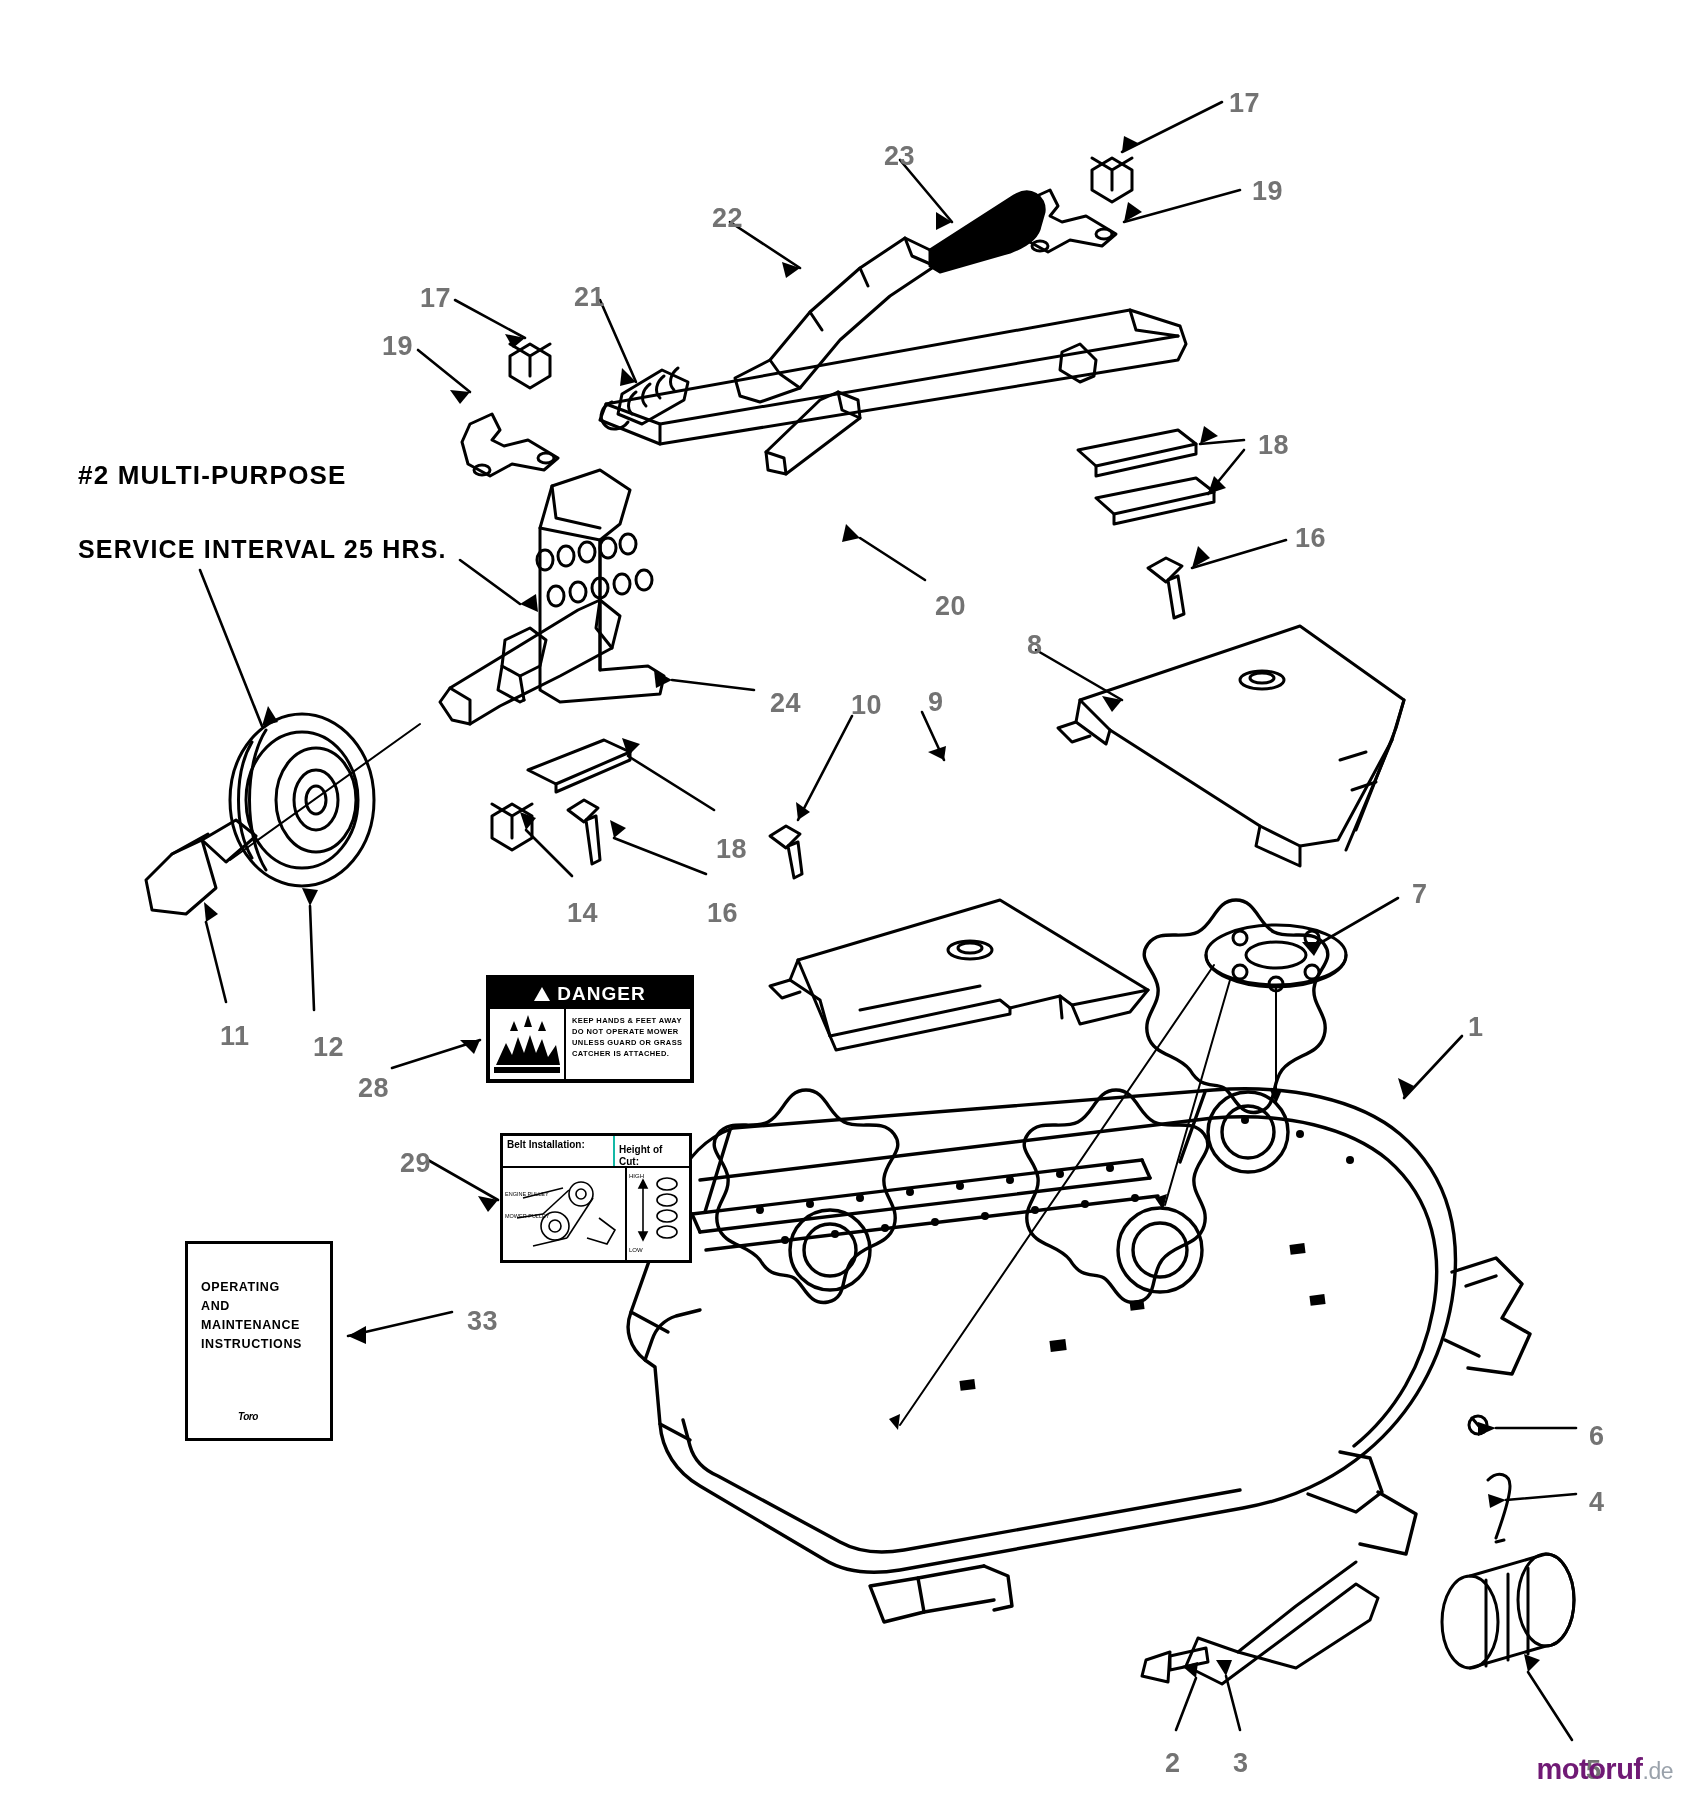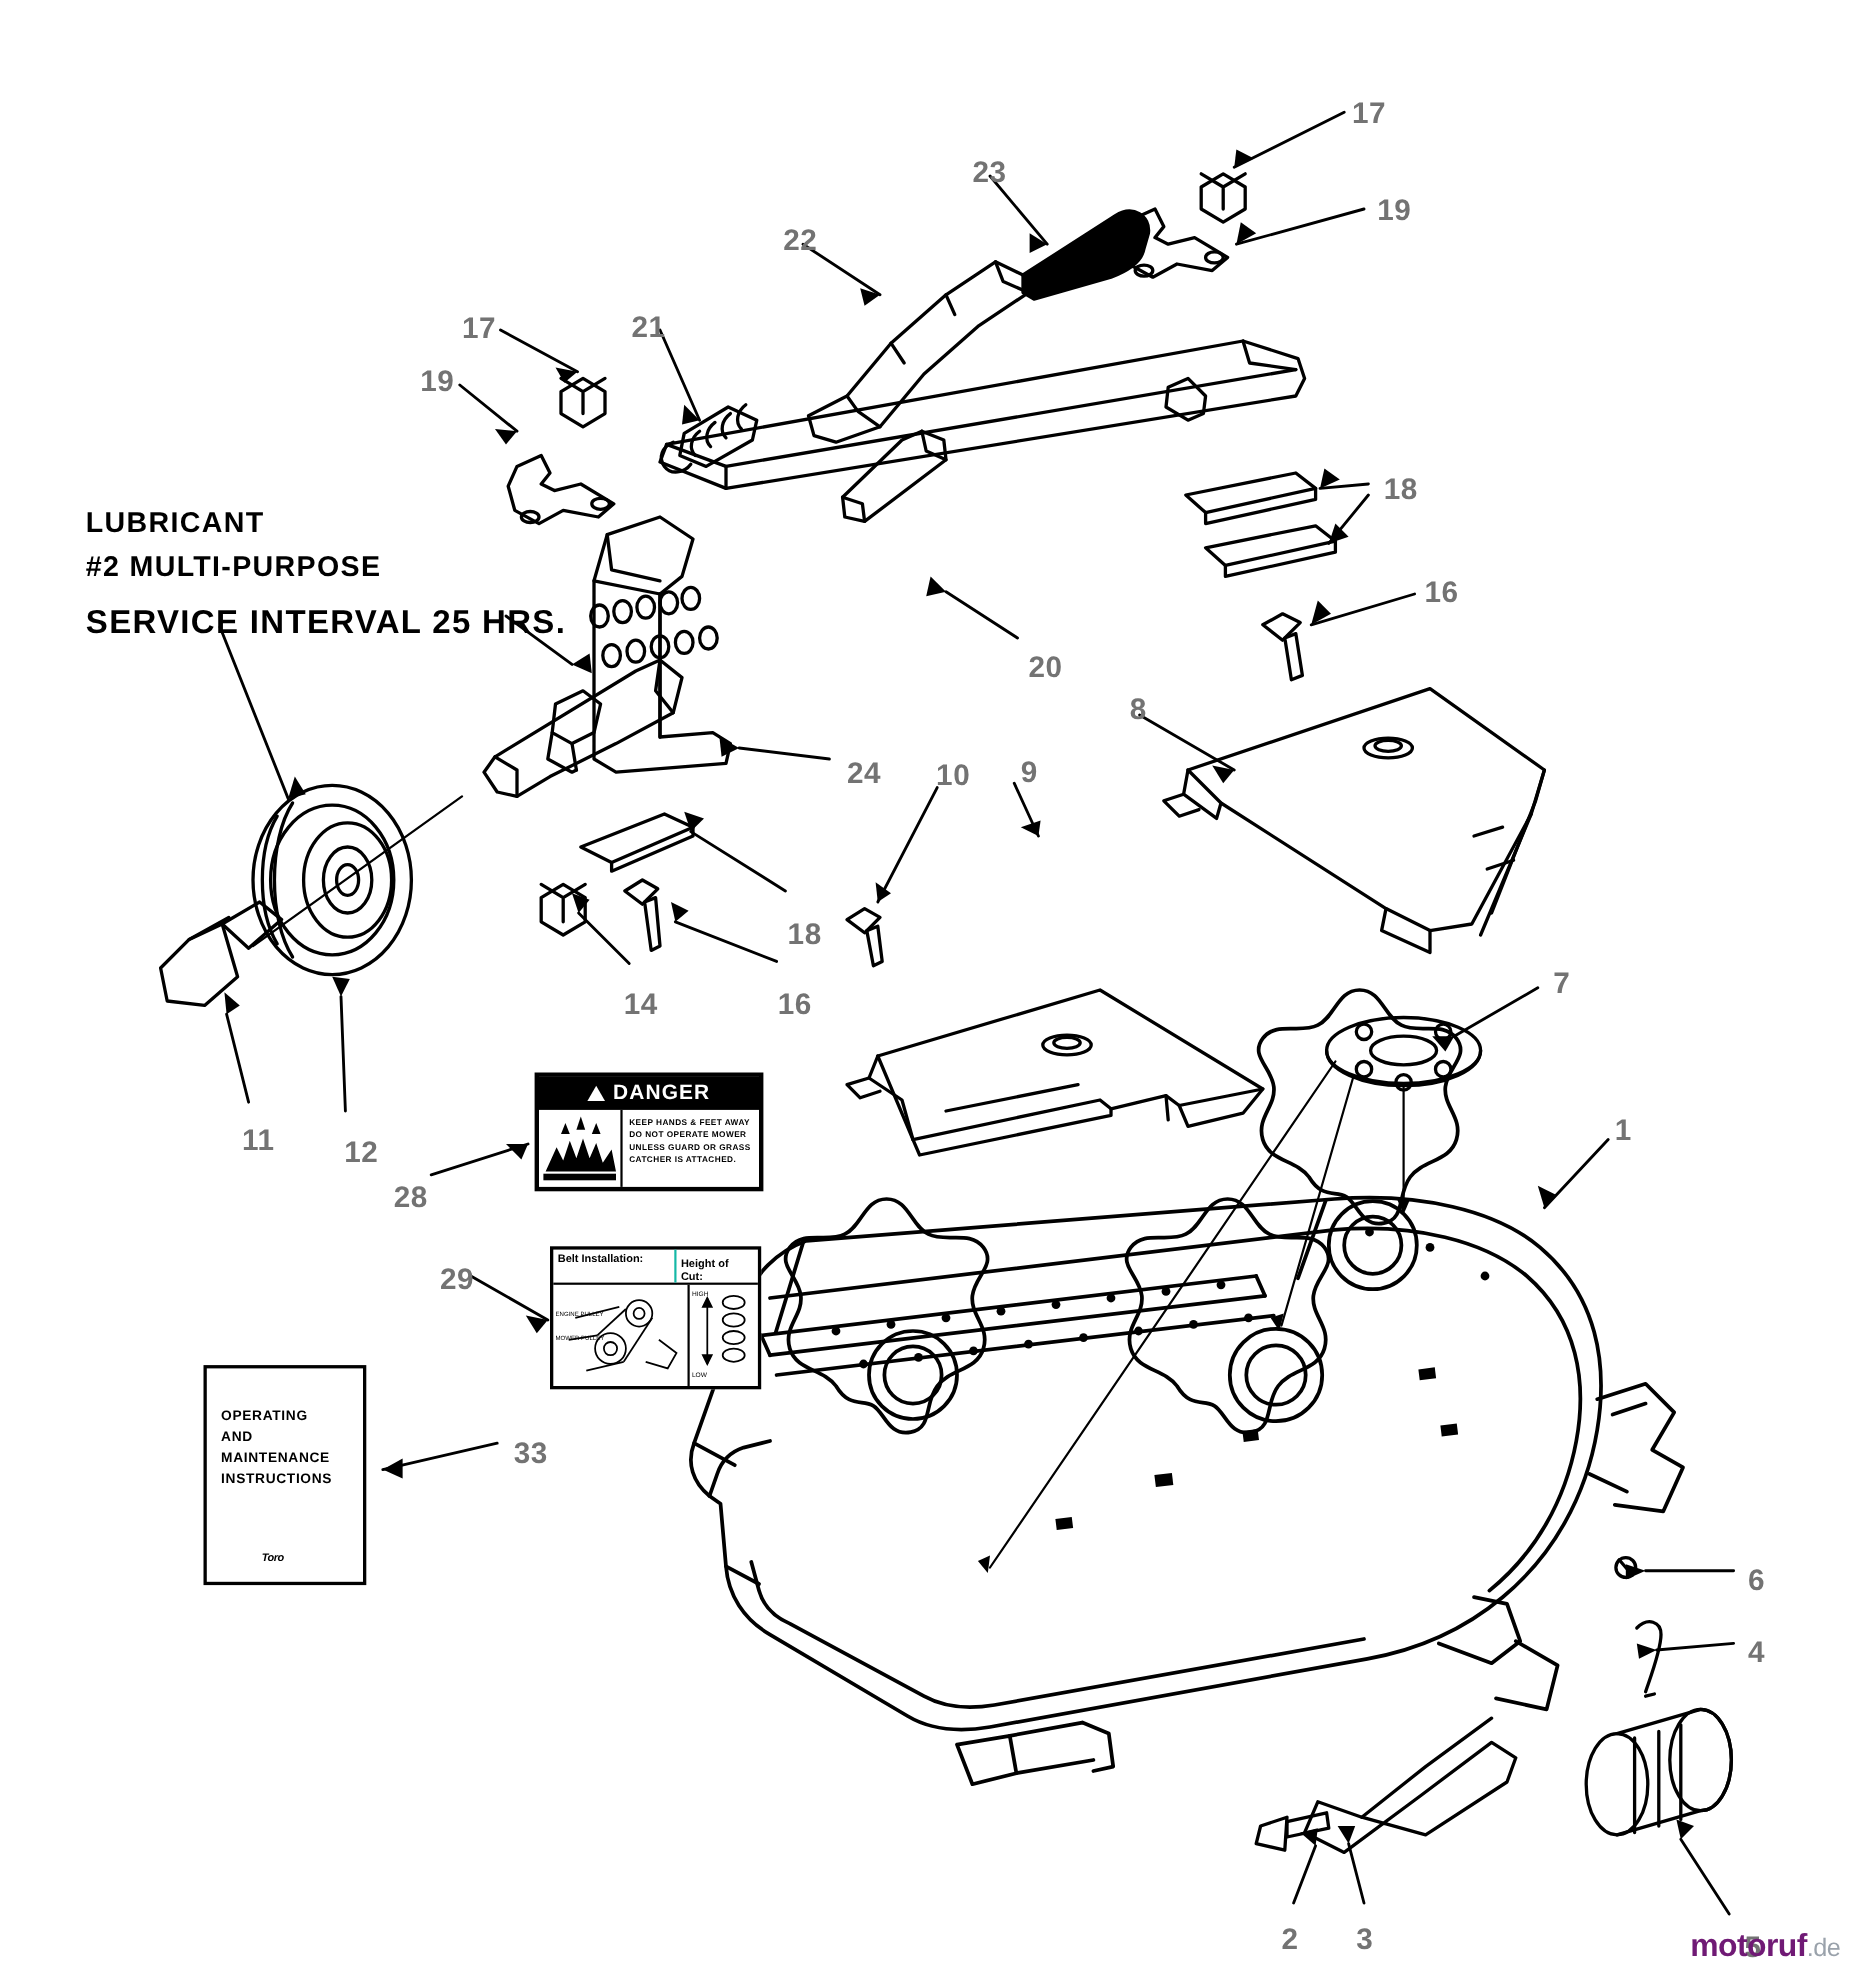--- a/index.html
+++ b/index.html
@@ -36,22 +36,22 @@
     position: absolute;
     left: 78px;
     top: 455px;
     font-family: "Liberation Sans", sans-serif;
     font-weight: bold;
     font-size: 26px;
     letter-spacing: 1.2px;
     line-height: 40px;
   }
   .lube .l2 {
-    margin-top: 11px;
-    font-size: 30px;
+    margin-top: 34px;
+    font-size: 25px;
   }
   
   .decal-danger {
     position: absolute;
     left: 486px;
     top: 975px;
     width: 208px;
     height: 108px;
     border: 4px solid #000;
     background: #fff;
@@ -598,21 +598,20 @@
         <path d="M262 726 l6 -20 l10 16 z"></path>
         <path d="M520 604 l16 -10 l2 18 z"></path>
         <path d="M480 1040 l-20 0 l14 14 z"></path>
         <path d="M498 1200 l-20 -4 l10 16 z"></path>
         <path d="M348 1336 l18 -10 l0 18 z"></path>
       </g>
     </g>
   </svg>
 
   <div class="lube">
-    <div>LUBRICANT</div>
     <div>#2 MULTI-PURPOSE</div>
     <div class="l2">SERVICE INTERVAL 25 HRS.</div>
   </div>
 
   <div class="decal-danger">
     <div class="dbar">
       <span class="tri"></span>
       <span>DANGER</span>
     </div>
     <div class="dbody">

